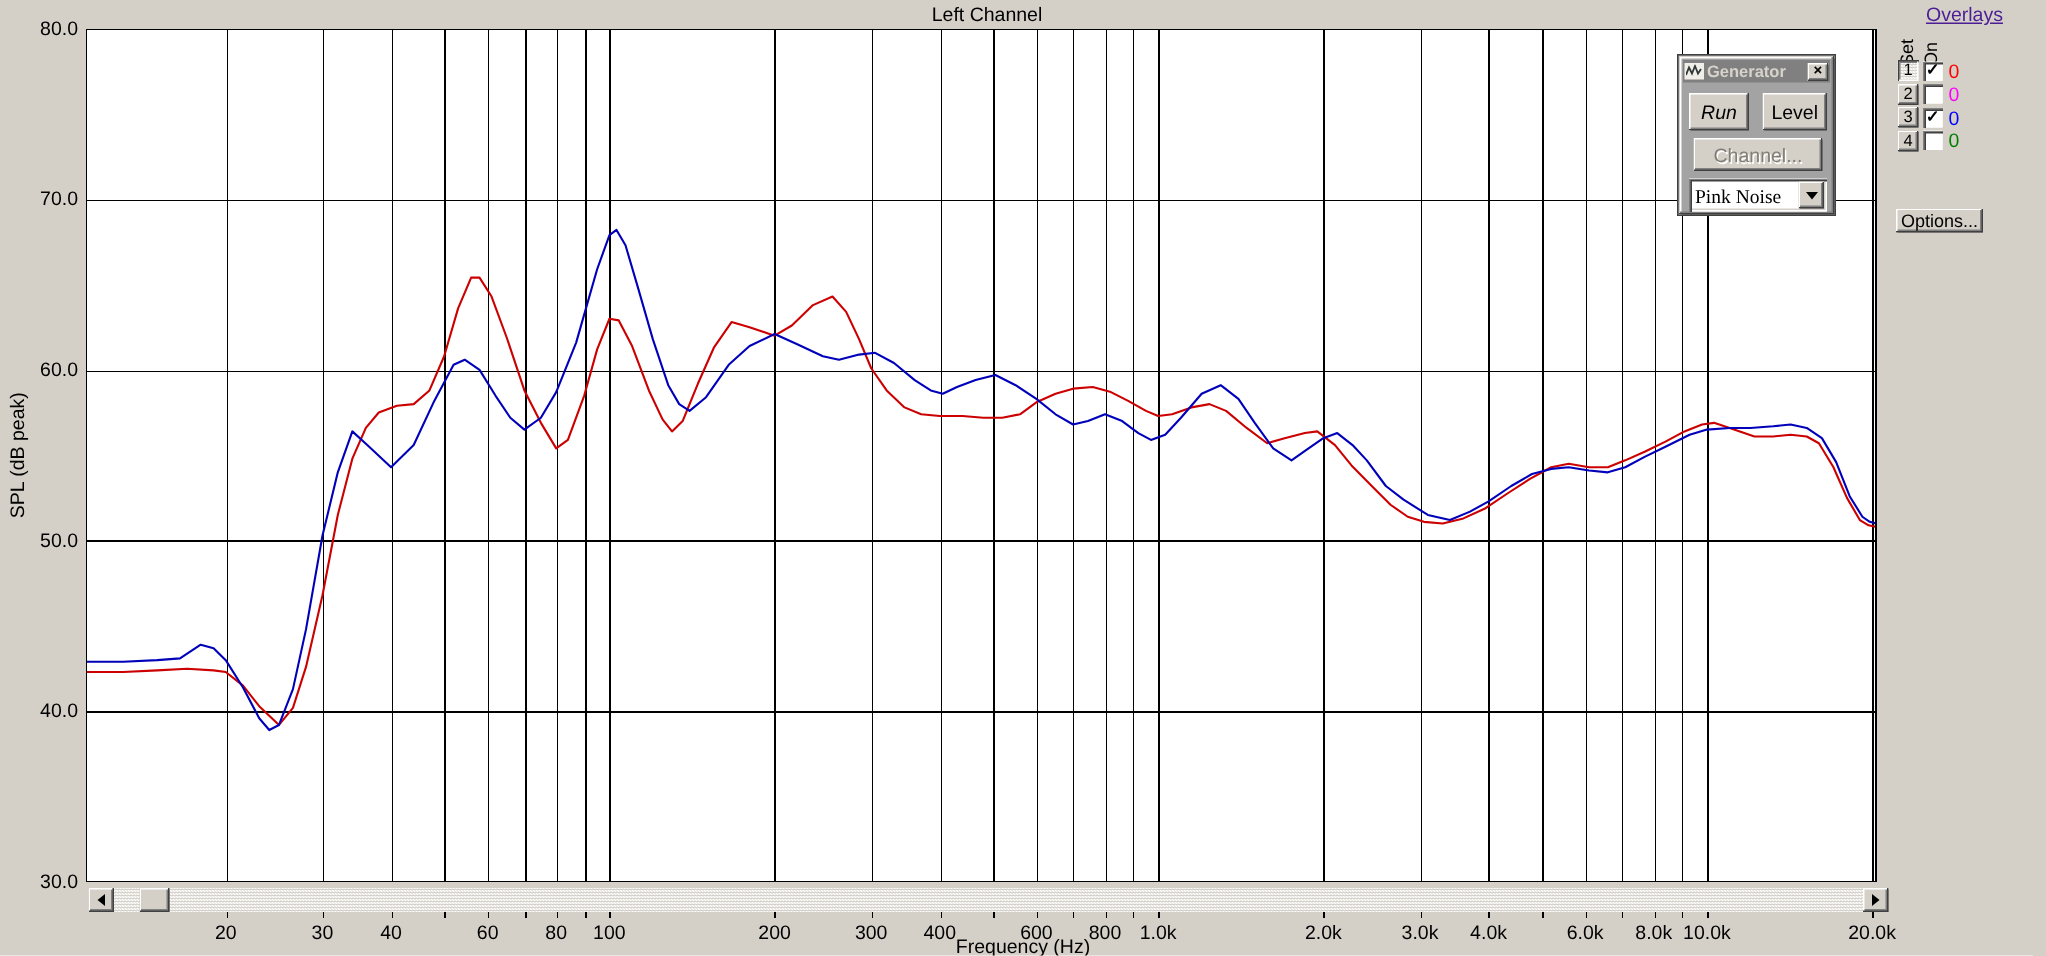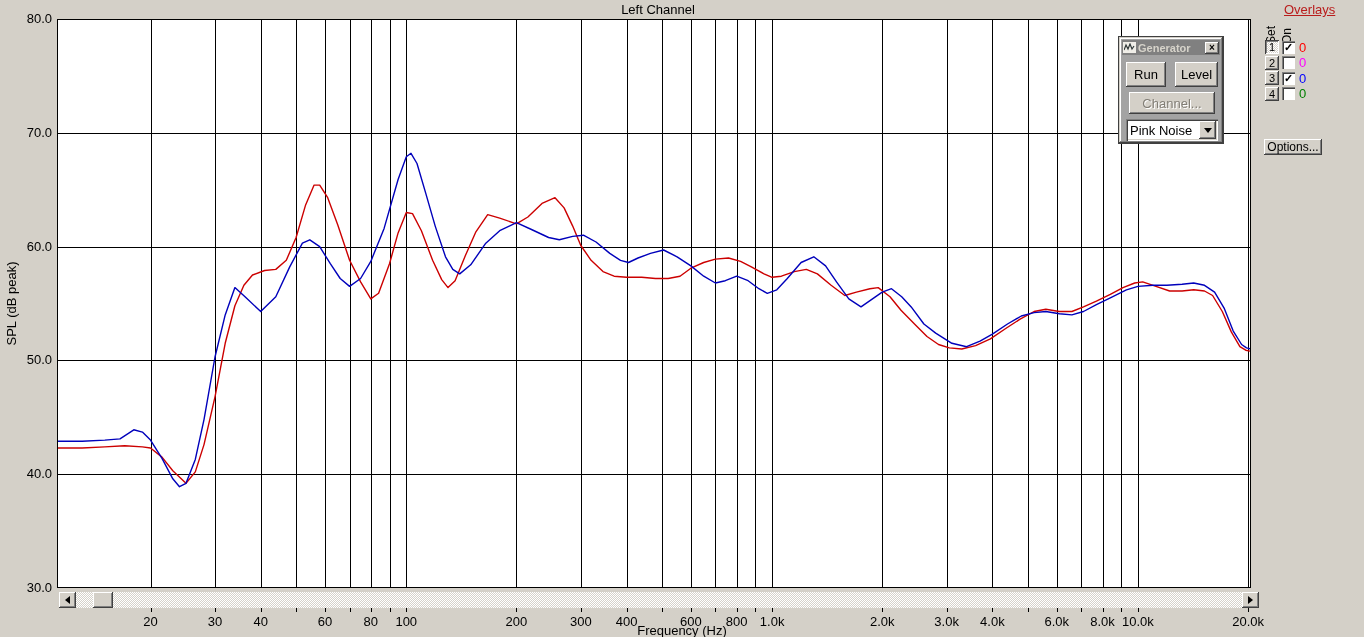--- a/index.html
+++ b/index.html
@@ -41,34 +41,34 @@
     position:absolute;left:3px;top:3px;right:3px;height:15px;
     background:#808080;display:flex;align-items:center;padding:0 1px;
   }
   #gen-title{
     flex:1;color:#d6d3ca;font-size:11px;font-weight:bold;
     white-space:nowrap;overflow:hidden;margin-left:2px;letter-spacing:0px;
   }
   #gen-icon{width:13px;height:11px;background:#f0eee8;flex:0 0 auto;
     display:flex;align-items:center;justify-content:center;}
   #gen-close{width:14px;height:12px;flex:0 0 auto;font-size:10px;font-weight:bold;line-height:10px;}
-  #btn-run{position:absolute;left:7px;top:25px;width:40px;height:25px;font-size:13px;}
+  #btn-run{position:absolute;left:7px;top:25px;width:40px;height:25px;font-size:13px;font-style:italic;}
   #btn-level{position:absolute;left:56px;top:25px;width:43px;height:25px;font-size:13px;text-align:right;}
   #btn-details{position:absolute;left:10px;top:55px;width:86px;height:22px;font-size:13px;
     color:#827e76;text-shadow:1px 1px 0 #ffffff;}
   #combo{position:absolute;left:7px;top:82px;width:92px;height:22px;}
-  #combo-value{position:absolute;left:4px;top:4px;font-size:13px;color:#000;white-space:nowrap;}
+  #combo-value{position:absolute;left:4px;top:4px;font-size:13px;color:#000;white-space:nowrap;font-family:Liberation Serif, serif;}
   #combo-drop{position:absolute;right:2px;top:2px;width:17px;height:18px;}
   .tri-down{width:0;height:0;border-left:4px solid transparent;border-right:4px solid transparent;border-top:5px solid #000;}
   .tri-left{width:0;height:0;border-top:4px solid transparent;border-bottom:4px solid transparent;border-right:5px solid #000;}
   .tri-right{width:0;height:0;border-top:4px solid transparent;border-bottom:4px solid transparent;border-left:5px solid #000;}
 
   
   #overlays-title{
-    position:absolute;left:1284px;top:2px;font-size:13px;color:#b91c1c;
+    position:absolute;left:1284px;top:2px;font-size:13px;color:#4c1d95;
     text-decoration:underline;
   }
   .vert-label{
     position:absolute;font-size:12px;color:#000;
     writing-mode:vertical-rl;transform:rotate(180deg);
     height:30px;line-height:12px;
   }
   #col-set{left:1265px;top:14px;}
   #col-on{left:1281px;top:14px;}
   .ov-row{position:absolute;left:1265px;width:60px;height:14px;display:flex;align-items:center;}

